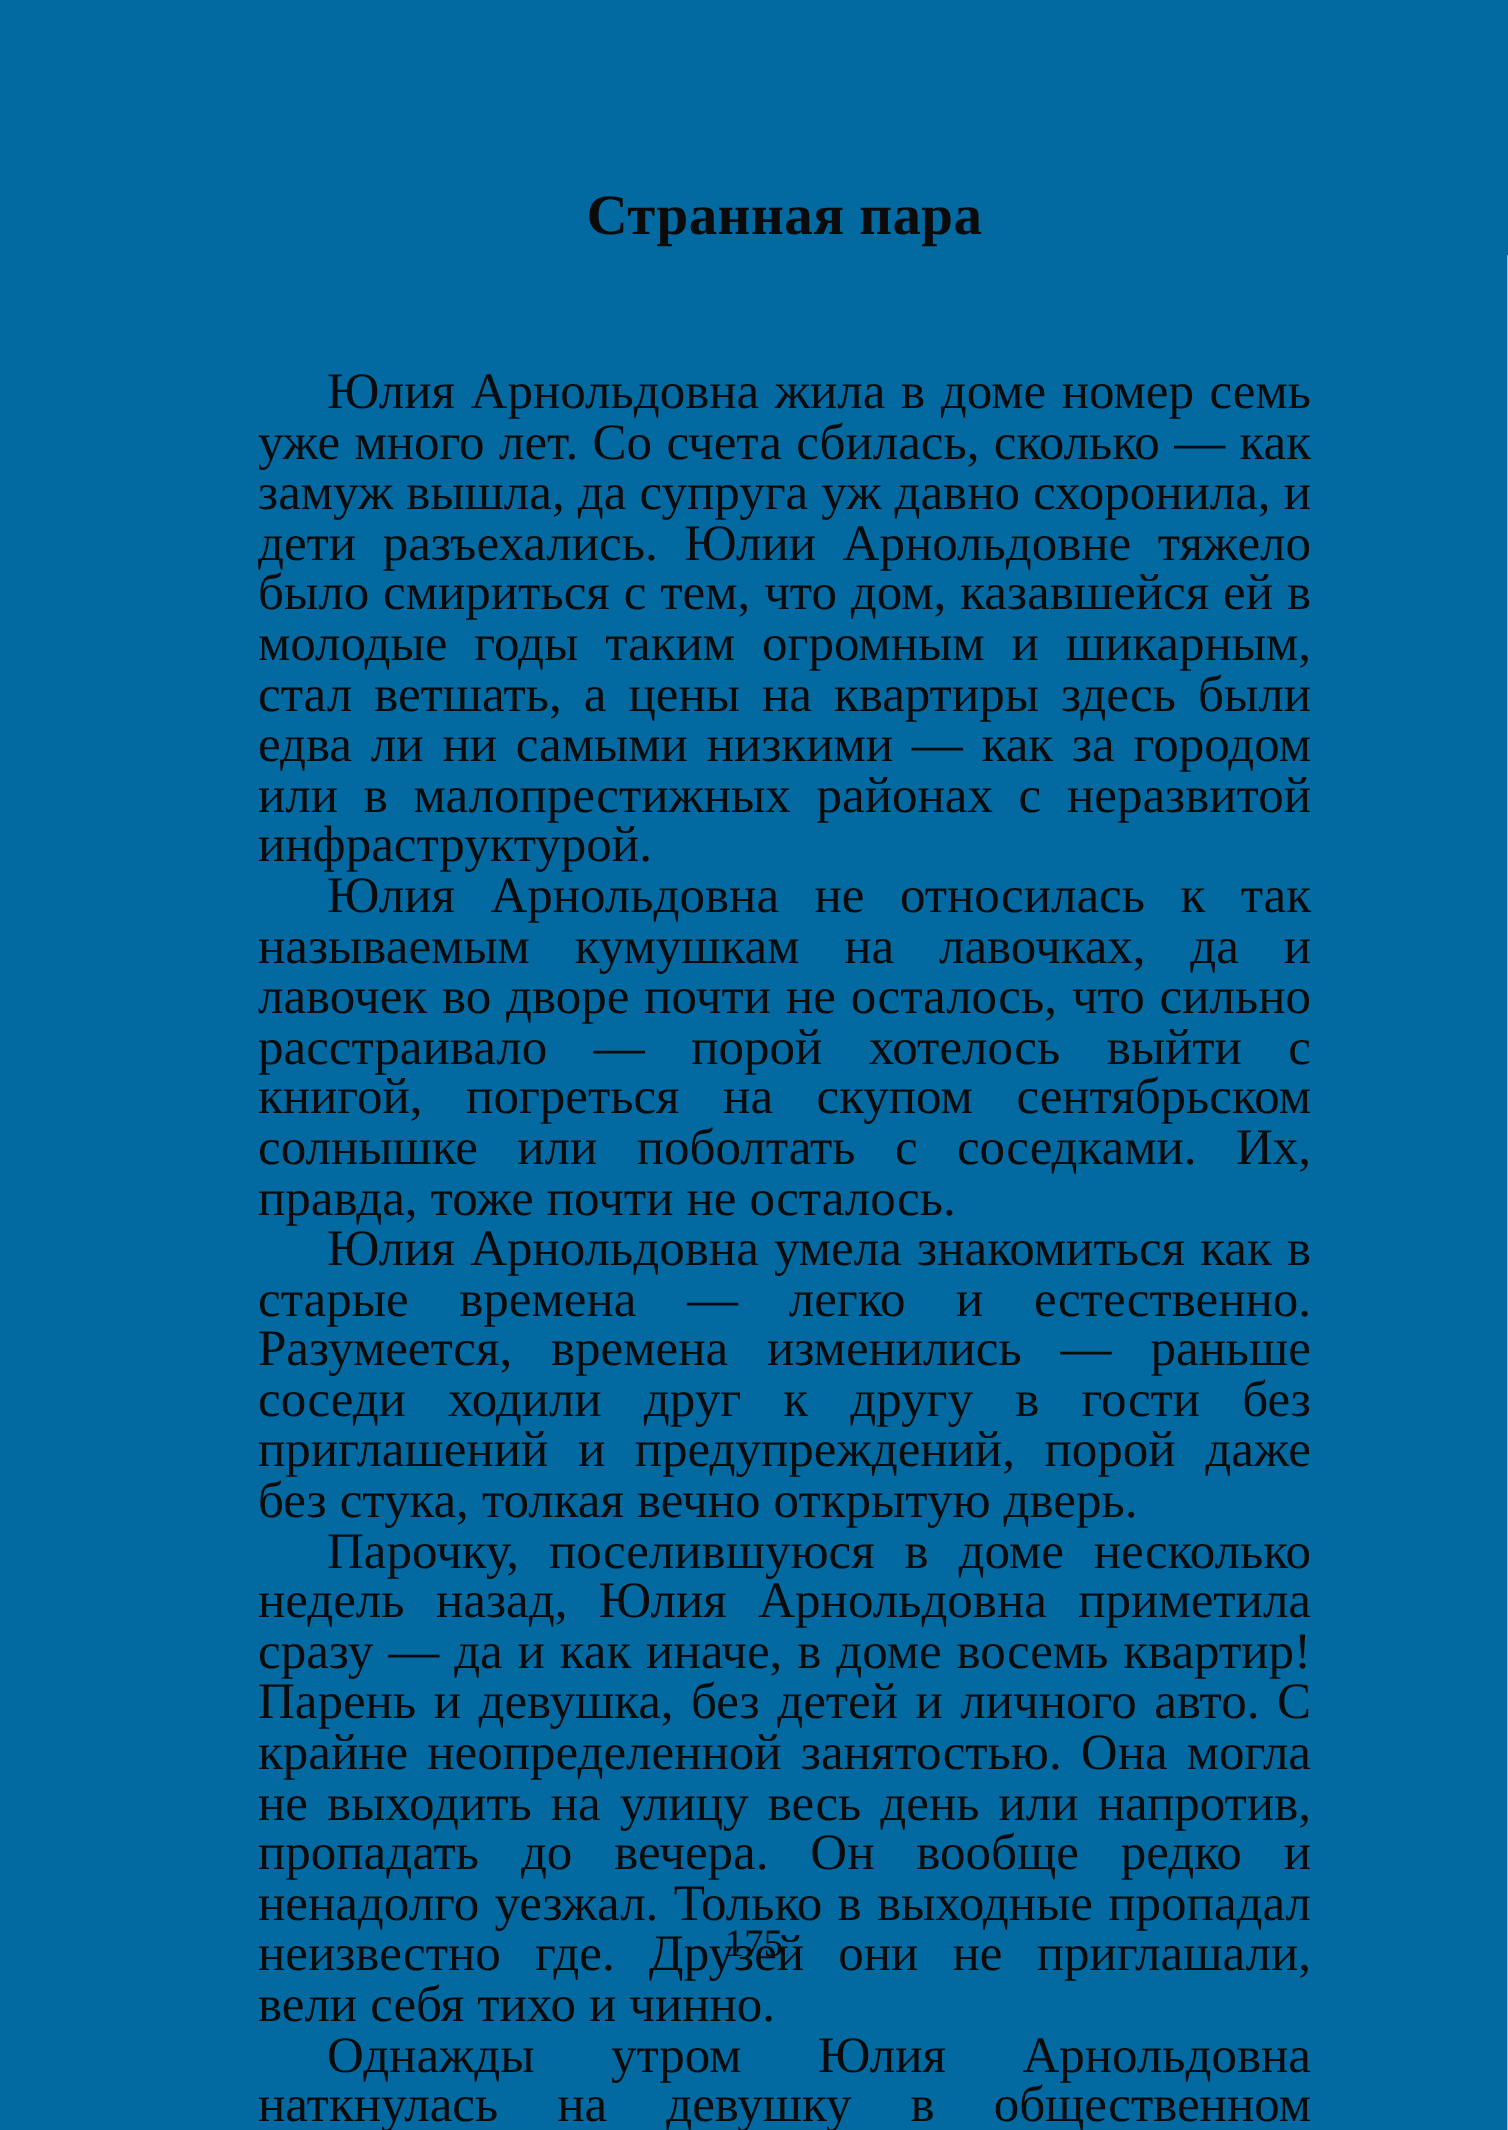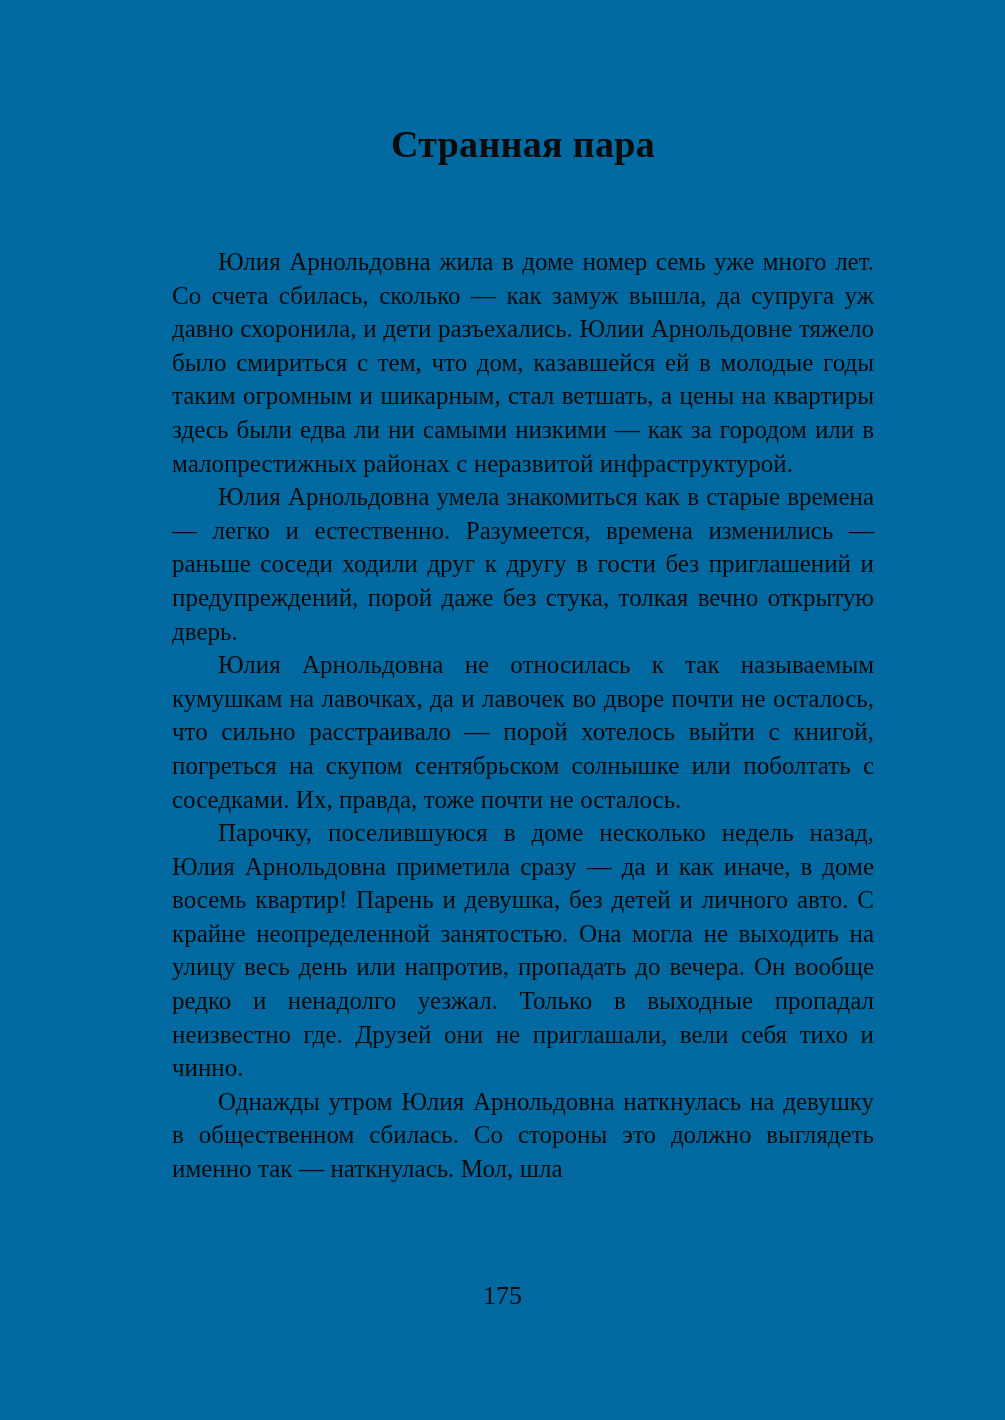--- a/index.html
+++ b/index.html
@@ -40,21 +40,21 @@
   }
   .body-text {
     position: absolute;
     top: 245px;
     left: 0;
     width: 702px;
   }
   .body-text p {
     margin: 0;
     padding: 0;
-    font-size: 25px;
+    font-size: 34px;
     line-height: 33.6px;
     text-align: justify;
     text-align-last: left;
     text-indent: 46px;
     word-spacing: 0.2px;
     hyphens: manual;
   }
   .page-number {
     position: absolute;
     top: 1283px;
@@ -69,22 +69,22 @@
 <body>
 
 <div class="page">
 
   <div class="content-column">
 
     <h1 class="chapter-title">Странная пара</h1>
 
     <div class="body-text">
       <p>Юлия Арнольдовна жила в доме номер семь уже много лет. Со счета сбилась, сколько — как замуж вышла, да супруга уж давно схоронила, и дети разъехались. Юлии Арнольдовне тяжело было смириться с тем, что дом, казавшейся ей в молодые годы таким огромным и шикарным, стал ветшать, а цены на квартиры здесь были едва ли ни самыми низкими — как за городом или в малопрестижных районах с неразвитой инфраструктурой.</p>
+      <p>Юлия Арнольдовна не относилась к так называемым кумушкам на лавочках, да и лавочек во дворе почти не осталось, что сильно расстраивало — порой хотелось выйти с книгой, погреться на скупом сентябрьском солнышке или поболтать с соседками. Их, правда, тоже почти не осталось.</p>
       <p>Юлия Арнольдовна умела знакомиться как в старые времена — легко и естественно. Разумеется, времена изменились — раньше соседи ходили друг к другу в гости без приглашений и предупреждений, порой даже без стука, толкая вечно открытую дверь.</p>
-      <p>Юлия Арнольдовна не относилась к так называемым кумушкам на лавочках, да и лавочек во дворе почти не осталось, что сильно расстраивало — порой хотелось выйти с книгой, погреться на скупом сентябрьском солнышке или поболтать с соседками. Их, правда, тоже почти не осталось.</p>
       <p>Парочку, поселившуюся в доме несколько недель назад, Юлия Арнольдовна приметила сразу — да и как иначе, в доме восемь квартир! Парень и девушка, без детей и личного авто. С крайне неопределенной занятостью. Она могла не выходить на улицу весь день или напротив, пропадать до вечера. Он вообще редко и ненадолго уезжал. Только в выходные пропадал неизвестно где. Друзей они не приглашали, вели себя тихо и чинно.</p>
       <p>Однажды утром Юлия Арнольдовна наткнулась на девушку в общественном сбилась. Со стороны это должно выглядеть именно так — наткнулась. Мол, шла</p>
     </div>
 
   </div>
 
   <div class="page-number">175</div>
 
 </div>
 

